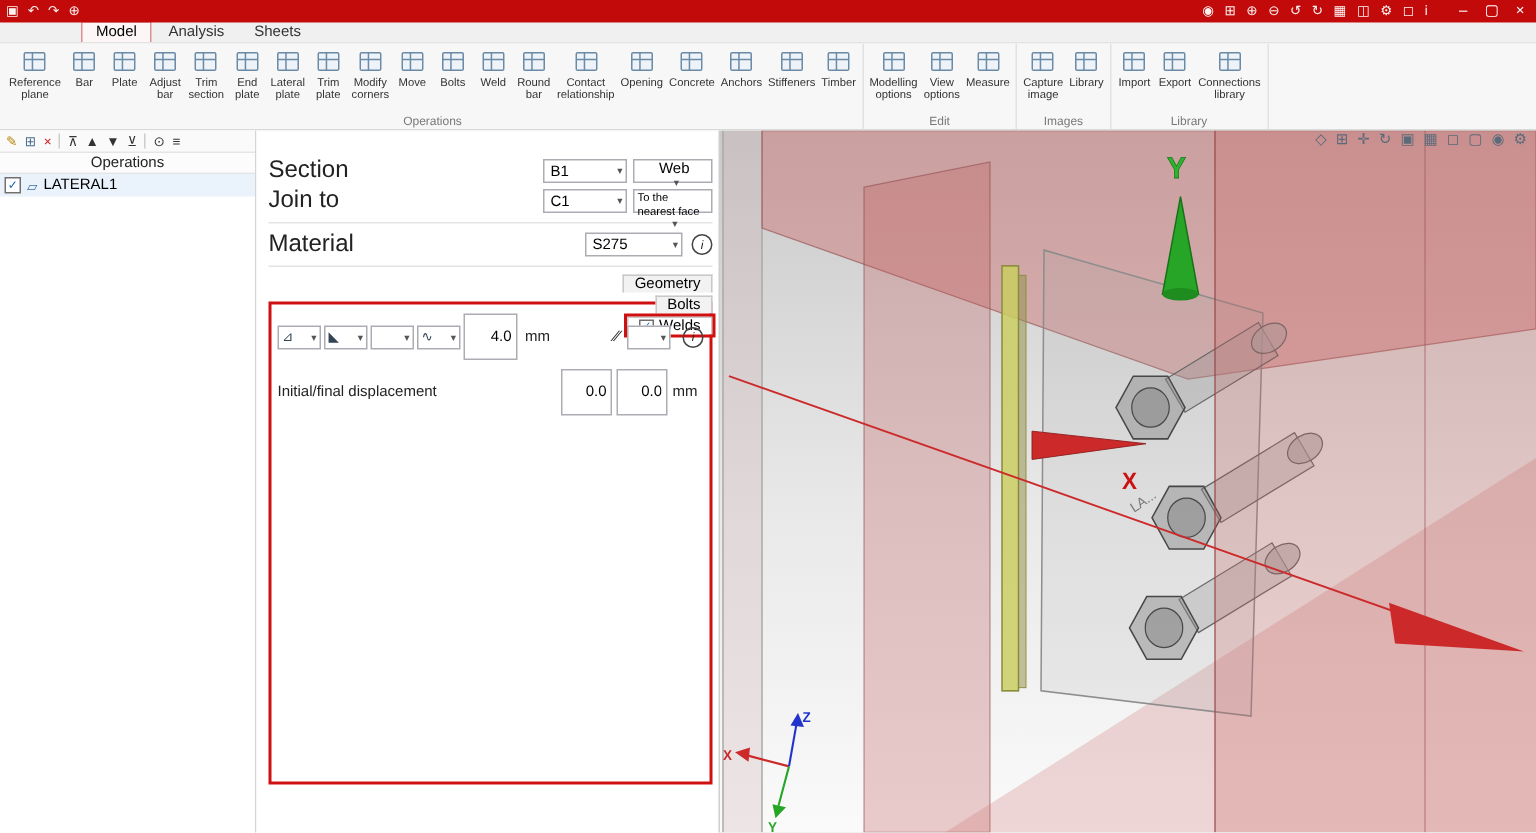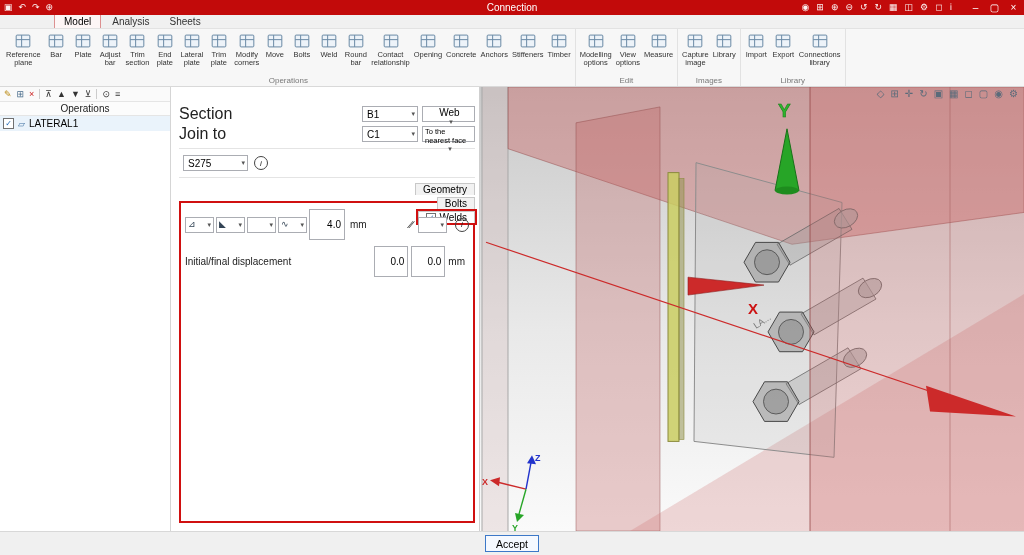--- a/index.html
+++ b/index.html
@@ -107,21 +107,20 @@
 
 <div id="app">
 
   <div class="titlebar">
     <div class="tb-left" id="tb-left">
         <span class="tbicon">▣</span>
         <span class="tbicon">↶</span>
         <span class="tbicon">↷</span>
         <span class="tbicon">⊕</span>
       </div>
-    <div class="tb-title">Connection</div>
     <div class="tb-right">
       <div class="tb-right" id="tb-tools" style="gap:7px;">
           <span class="tbicon">◉</span>
           <span class="tbicon">⊞</span>
           <span class="tbicon">⊕</span>
           <span class="tbicon">⊖</span>
           <span class="tbicon">↺</span>
           <span class="tbicon">↻</span>
           <span class="tbicon">▦</span>
           <span class="tbicon">◫</span>
@@ -453,20 +452,21 @@
           <span>C1</span>
           <span class="caret">▾</span>
         </span>
         <span class="combo w53 small">
           <span>To the nearest face</span>
           <span class="caret">▾</span>
         </span>
       </div>
       <div class="sep-line"></div>
       <div class="form-row">
+        <span class="lbl">Material</span>
         <span class="combo w65">
           <span>S275</span>
           <span class="caret">▾</span>
         </span>
         <span class="info-icon">i</span>
       </div>
       <div class="sep-line"></div>
       <div class="ptab-strip" id="ptab-strip">
           <div class="ptab">
             <span>Geometry</span>
@@ -604,16 +604,13 @@
           <span class="vp-tbicon">▣</span>
           <span class="vp-tbicon">▦</span>
           <span class="vp-tbicon">◻</span>
           <span class="vp-tbicon">▢</span>
           <span class="vp-tbicon">◉</span>
           <span class="vp-tbicon">⚙</span>
         </div>
     </div>
   </div>
 
-  <div class="bottombar">
-    <button class="accept-btn">Accept</button>
-  </div>
 </div>
 
 </body></html>

